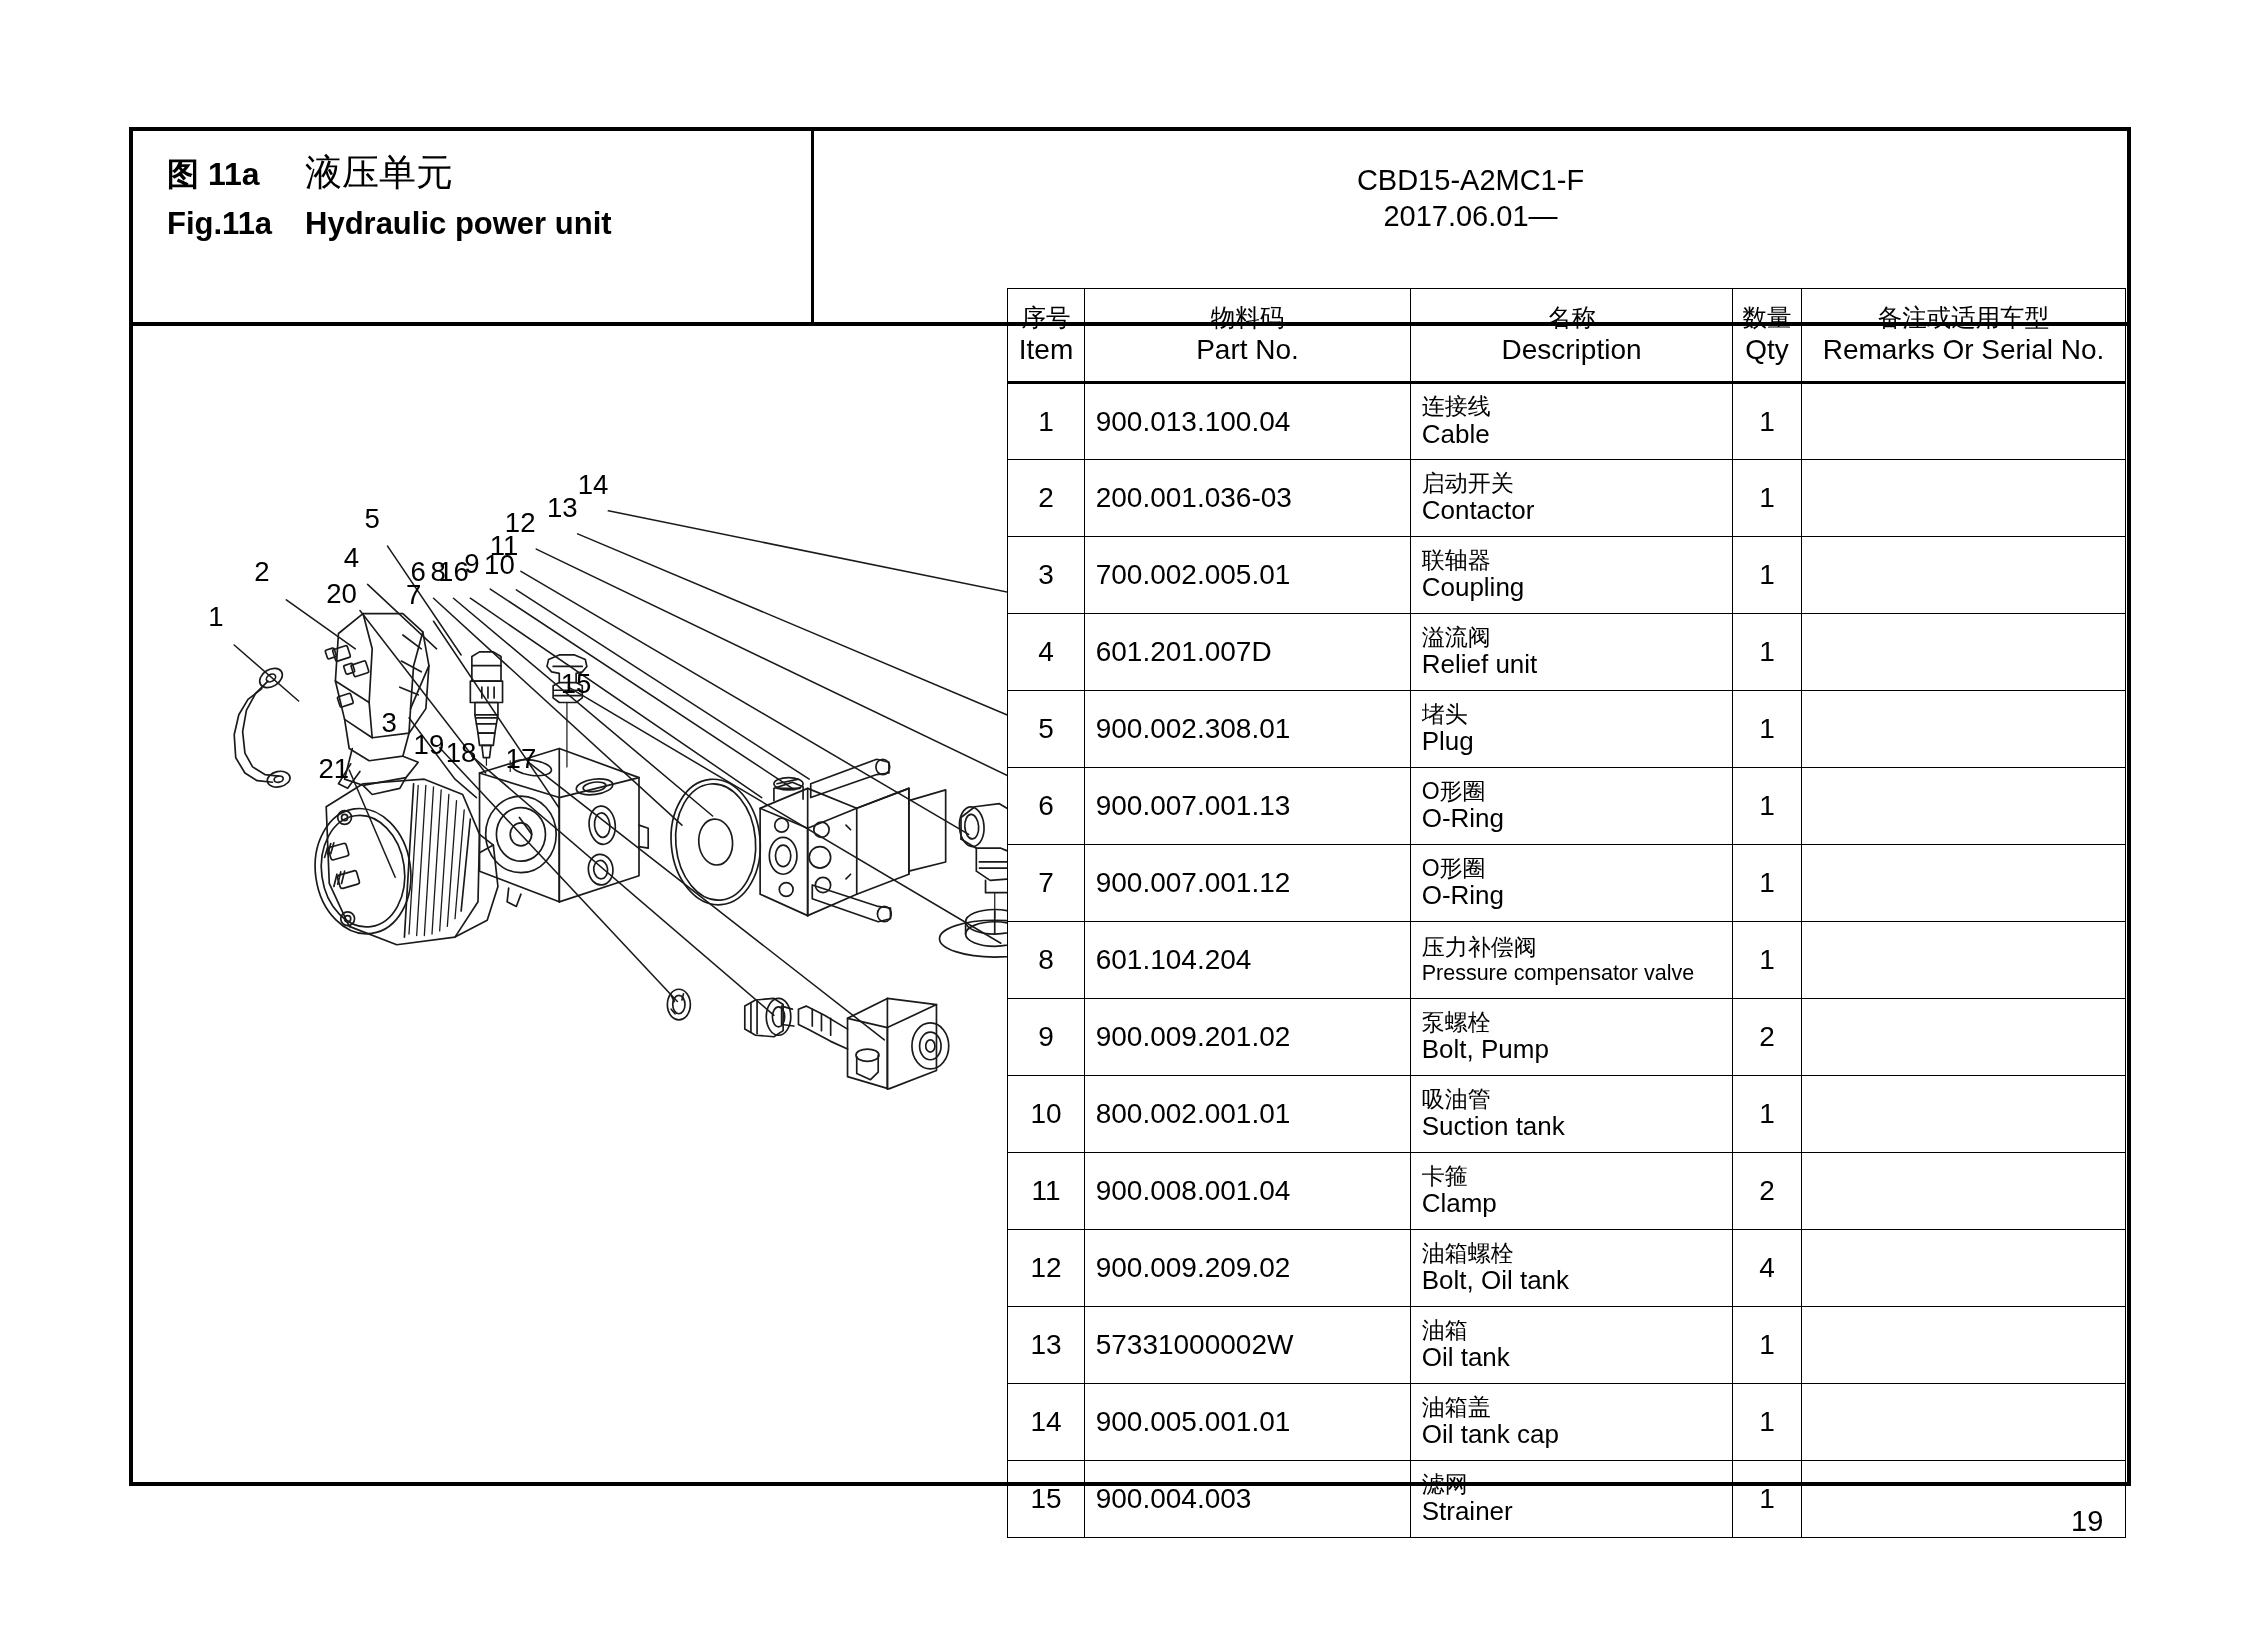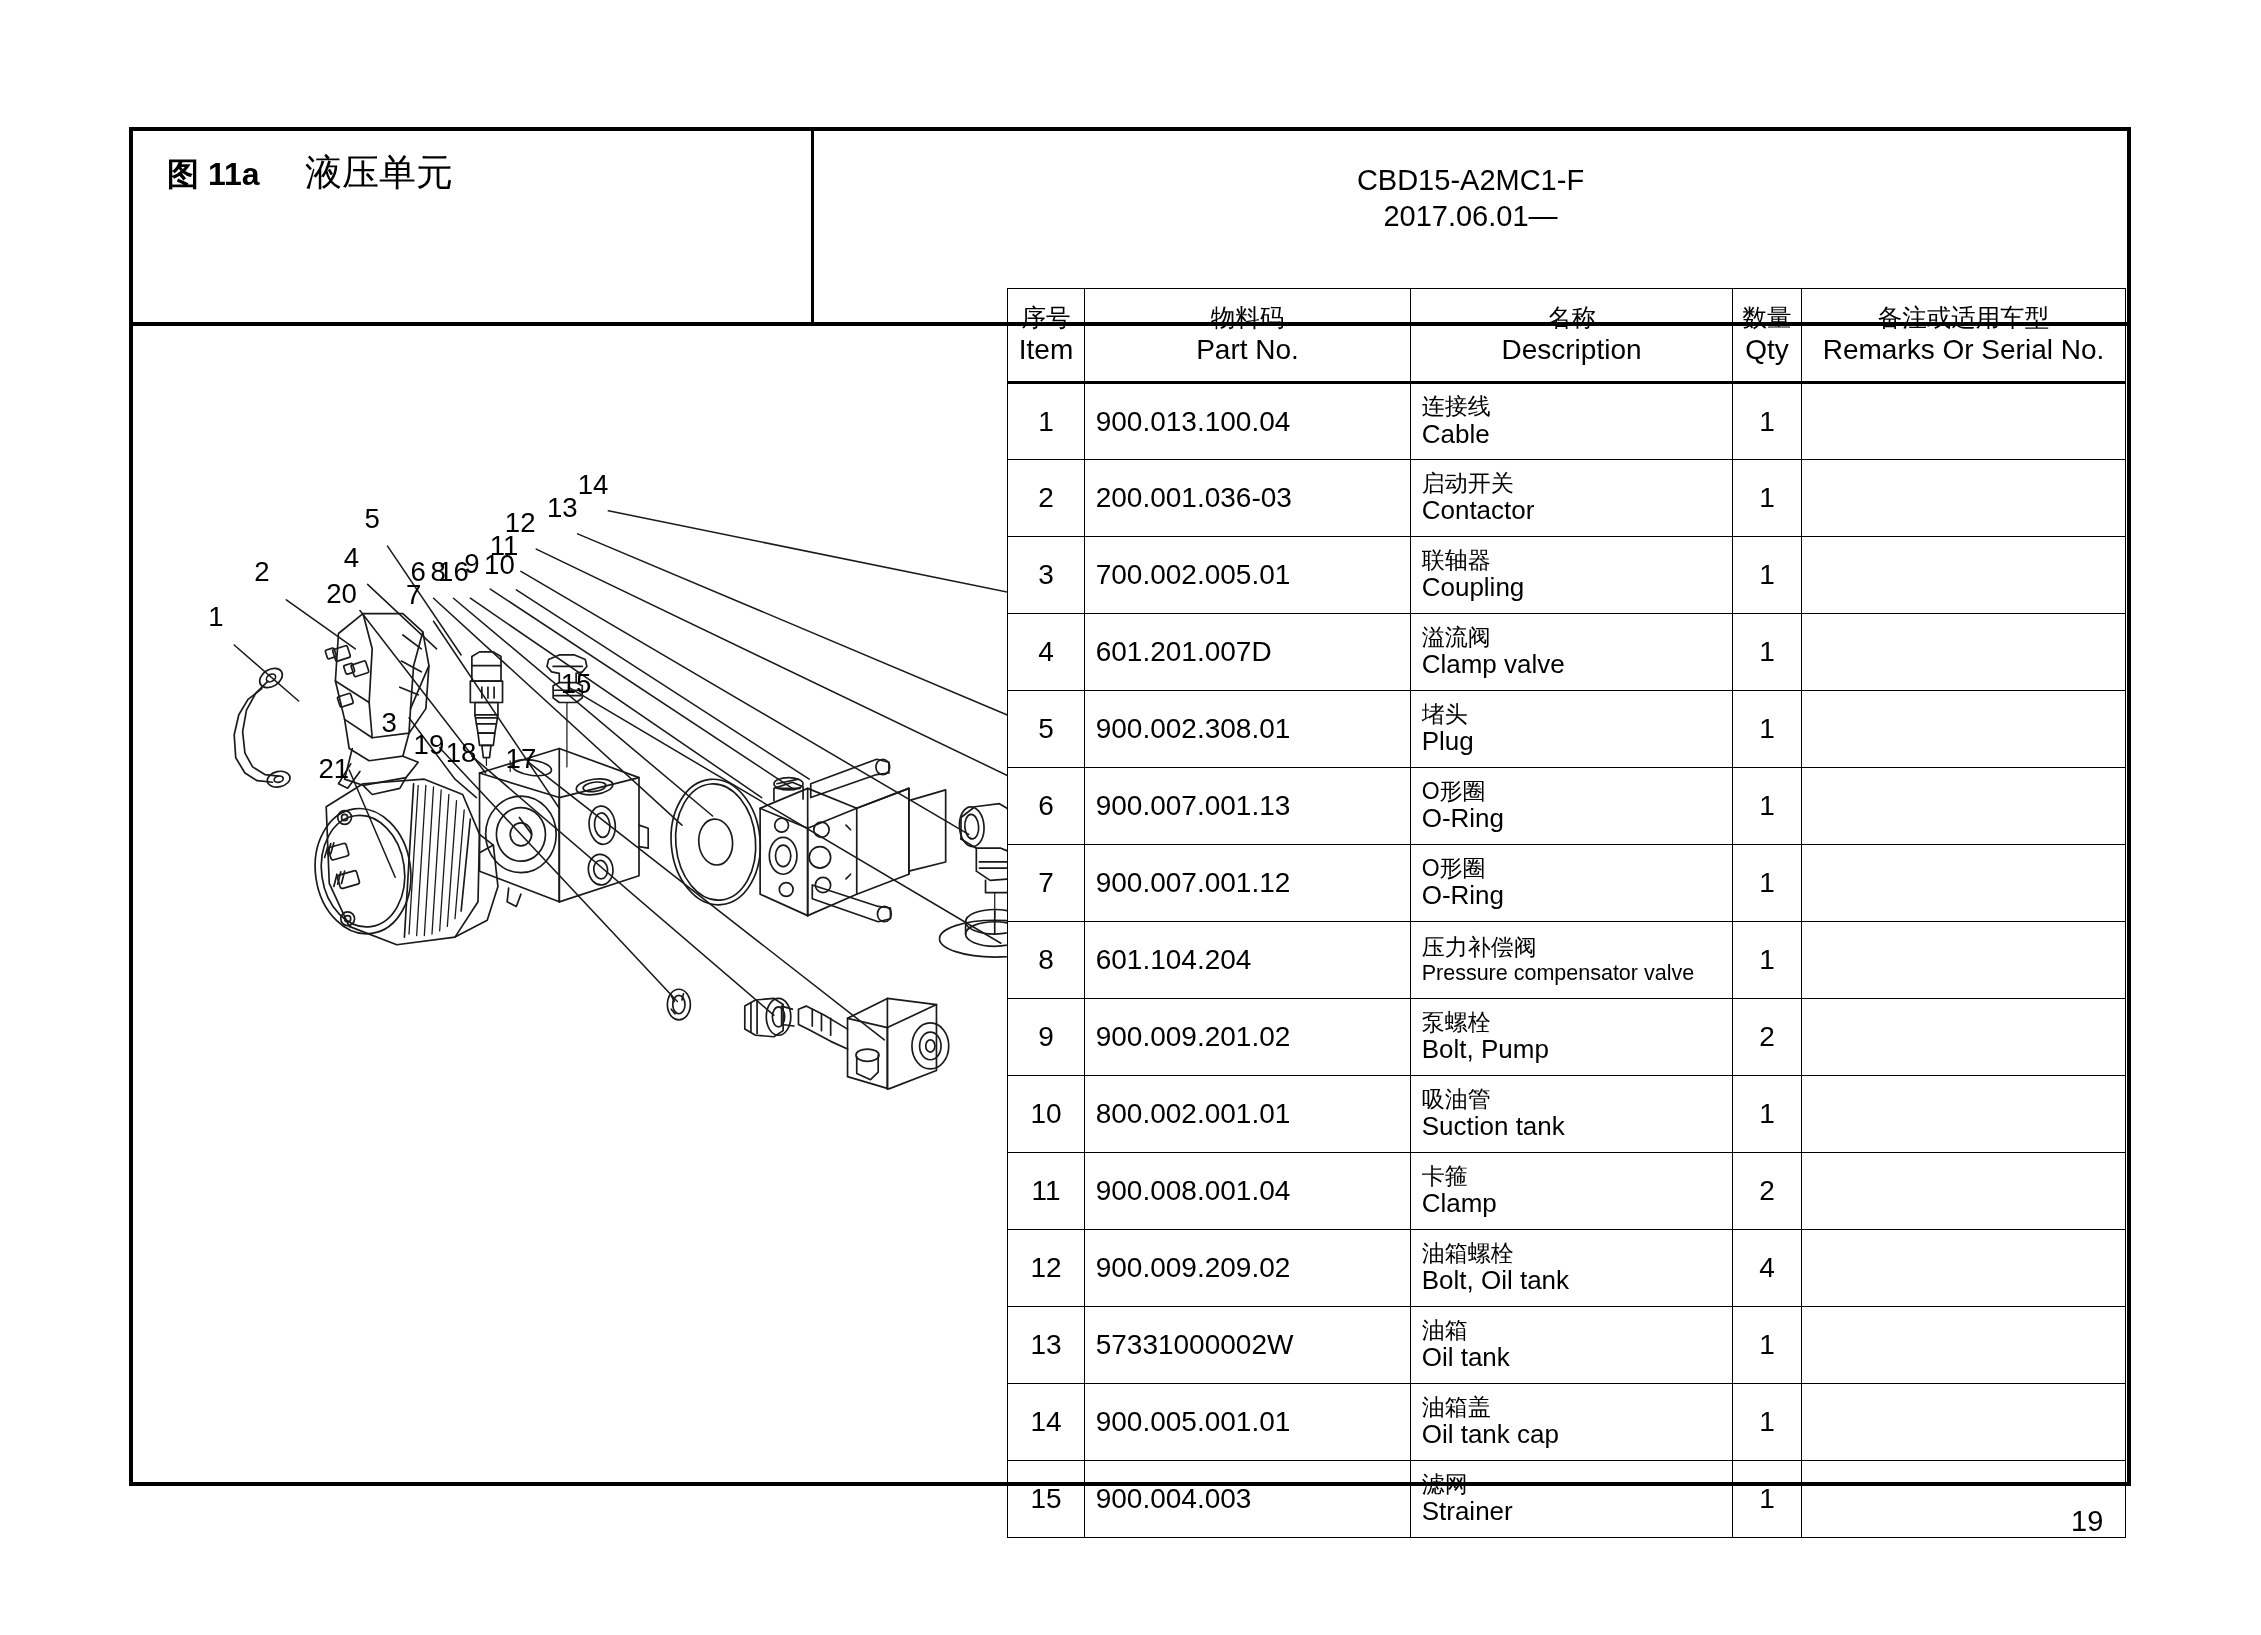--- a/index.html
+++ b/index.html
@@ -152,20 +152,24 @@
 </head>
 <body>
 
 <div id="page-frame">
 
   <div id="title-block">
     <div id="title-left">
       <div class="title-row cn">
         <span class="tl-code">图 11a</span>
         <span class="tl-text">液压单元</span>
+      </div>
+      <div class="title-row en">
+        <span class="tl-code">Fig.11a</span>
+        <span class="tl-text">Hydraulic power unit</span>
       </div>
     </div>
     <div id="title-right">
       <div id="model-no">CBD15-A2MC1-F</div>
       <div id="model-date">2017.06.01—</div>
     </div>
   </div>
 
   <div id="body-area">
 
@@ -528,21 +532,21 @@
               <span class="desc-en">Coupling</span>
             </td>
             <td class="td-qty">1</td>
             <td class="td-rem"></td>
           </tr>
           <tr>
             <td class="td-item">4</td>
             <td class="td-part">601.201.007D</td>
             <td class="td-desc">
               <span class="desc-cn">溢流阀</span>
-              <span class="desc-en">Clamp valve</span>
+              <span class="desc-en">Relief unit</span>
             </td>
             <td class="td-qty">1</td>
             <td class="td-rem"></td>
           </tr>
           <tr>
             <td class="td-item">5</td>
             <td class="td-part">900.002.308.01</td>
             <td class="td-desc">
               <span class="desc-cn">堵头</span>
               <span class="desc-en">Plug</span>

